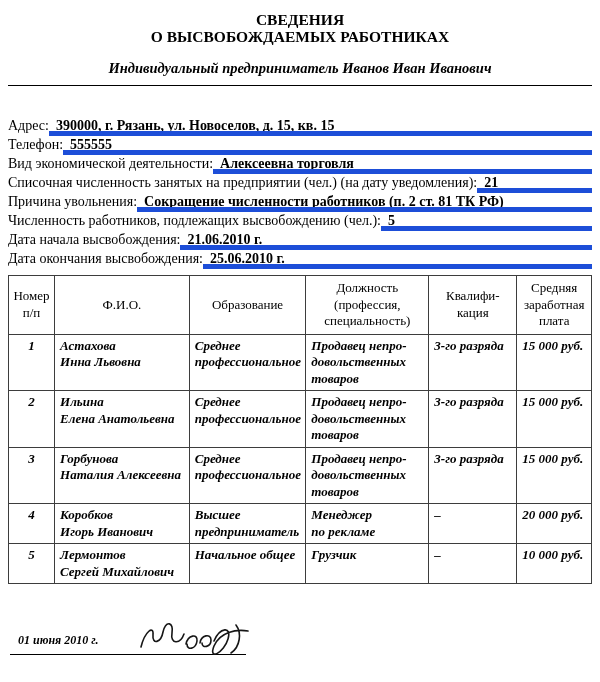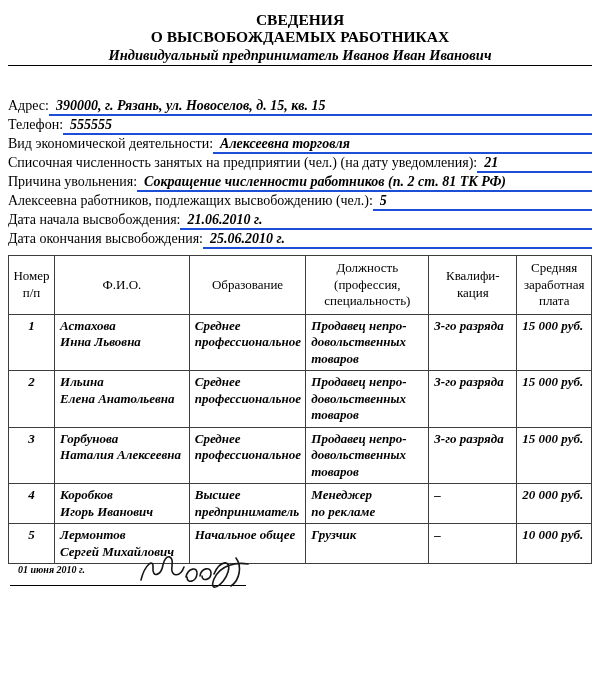--- a/index.html
+++ b/index.html
@@ -10,36 +10,36 @@
     color: #000;
     overflow: hidden;
   }
   .page { padding: 8px 8px 0 8px; width: 600px; height: 682px; }
 
   
   .doc-title { text-align: center; font-weight: bold; font-size: 15.5px; line-height: 17px; margin-top: 3px; }
 
   
   .employer-line {
-    margin-top: 2px;
+    margin-top: 15px;
     border-bottom: 1.2px solid #000;
     text-align: center;
     font-style: italic; font-weight: bold;
     font-size: 14.5px;
-    padding-bottom: 1px;
+    padding-bottom: 8px;
   }
 
   
   .fields { margin-top: 31px; font-size: 14px; }
   .field-row { display: flex; height: 19px; line-height: 18px; justify-content: flex-end; }
   .field-label { white-space: nowrap; }
   .field-value {
     flex: 1;
-    border-bottom: 2px solid #1d4ed8;
-    font-style: italic; font-weight: bold;
+    border-bottom: 5px solid #1d4ed8;
+    font-weight: bold;
     padding-left: 7px;
     white-space: nowrap;
     overflow: hidden;
   }
 
   
   table.workers {
     margin-top: 6px;
     width: 584px;
     border-collapse: collapse;
@@ -66,26 +66,27 @@
   .col-fio { width: 23.1%; }
   .col-edu { width: 20.0%; }
   .col-pos { width: 21.1%; }
   .col-qual { width: 15.1%; }
   .col-sal { width: 12.8%; }
   tr.r-tall td { height: 54px; }
   tr.r-mid td { height: 36px; }
 
   
   .sign-row {
+    margin-top: 49px;
     margin-left: 2px;
     width: 236px;
     border-bottom: 1px solid #000;
     position: relative;
     font-style: italic; font-weight: bold;
-    font-size: 10px;
+    font-size: 12px;
     padding: 0 0 3px 8px;
     height: 22px;
   }
   .signature { position: absolute; left: 126px; bottom: -13px; }
 </style>
 </head>
 <body>
 
 <div class="page">
 
@@ -111,21 +112,21 @@
     </div>
     <div class="field-row">
       <span class="field-label">Списочная численность занятых на предприятии (чел.) (на дату уведомления):</span>
       <span class="field-value">21</span>
     </div>
     <div class="field-row">
       <span class="field-label">Причина увольнения:</span>
       <span class="field-value">Сокращение численности работников (п. 2 ст. 81 ТК РФ)</span>
     </div>
     <div class="field-row">
-      <span class="field-label">Алексеевна работников, подлежащих высвобождению (чел.):</span>
+      <span class="field-label">Численность работников, подлежащих высвобождению (чел.):</span>
       <span class="field-value">5</span>
     </div>
     <div class="field-row">
       <span class="field-label">Дата начала высвобождения:</span>
       <span class="field-value">21.06.2010 г.</span>
     </div>
     <div class="field-row">
       <span class="field-label">Дата окончания высвобождения:</span>
       <span class="field-value">25.06.2010 г.</span>
     </div>

